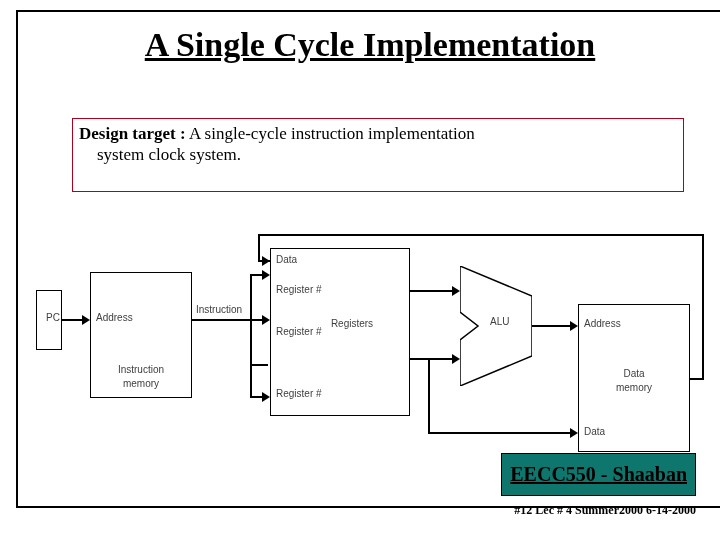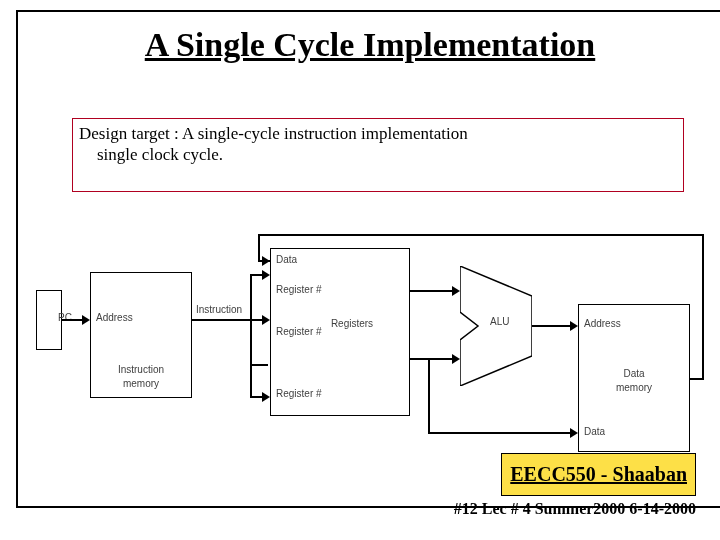--- a/index.html
+++ b/index.html
@@ -1,55 +1,55 @@
 <!DOCTYPE html>
 <html><head>
 <meta charset="utf-8">
 <style>
   * { margin: 0; padding: 0; box-sizing: border-box; }
   body { width: 720px; height: 540px; background: #fff; font-family: "Times New Roman", serif; position: relative; }
   .outer-frame { position: absolute; left: 16px; top: 10px; width: 708px; height: 498px; border: 2px solid #000; }
   .title { position: absolute; left: 0; top: 14px; width: 100%; text-align: center; font-size: 34px; font-weight: bold; text-decoration: underline; }
   .design-box { position: absolute; left: 54px; top: 106px; width: 612px; height: 74px; border: 1.5px solid #b00020; padding: 4px 6px; font-size: 17px; line-height: 1.25; }
-  .design-box .lead { font-weight: normal; }
+  .design-box .lead { font-weight: bold; }
   .design-box .indent { margin-left: 18px; }
 
   .diagram { position: absolute; left: 18px; top: 218px; width: 674px; height: 250px; }
   .box { position: absolute; border: 1.5px solid #000; background: #fff; }
   .lbl { position: absolute; font-family: Arial, Helvetica, sans-serif; font-size: 10px; color: #404040; }
   .lbl.center { text-align: center; }
 
   
   .hwire { position: absolute; height: 2px; background: #000; }
   .vwire { position: absolute; width: 2px; background: #000; }
   .arrow-r { position: absolute; width: 0; height: 0; border-top: 5px solid transparent; border-bottom: 5px solid transparent; border-left: 8px solid #000; }
 
   .alu { position: absolute; }
   .alu svg { display: block; }
 
-  .footer-box { position: absolute; right: 24px; bottom: 44px; border: 1.5px solid #000; background: #fde047; padding: 9px 8px; font-size: 20px; font-weight: bold; text-decoration: underline; }
-  .footer-line { position: absolute; right: 24px; bottom: 22px; font-size: 16px; font-weight: bold; }
+  .footer-box { position: absolute; right: 24px; bottom: 44px; border: 1.5px solid #000; background: #0f766e; padding: 9px 8px; font-size: 20px; font-weight: bold; text-decoration: underline; }
+  .footer-line { position: absolute; right: 24px; bottom: 22px; font-size: 12px; font-weight: bold; }
 </style>
 </head>
 <body>
 
 <div class="outer-frame">
   <div class="title">A Single Cycle Implementation</div>
 
   <div class="design-box">
     <div>
       <span class="lead">Design target :</span><span> A single-cycle instruction implementation</span>
     </div>
-    <div class="indent">single clock cycle.</div>
+    <div class="indent">system clock system.</div>
   </div>
 
   <div class="diagram">
 
     <div class="box" style="left:0; top:60px; width:26px; height:60px;"></div>
-    <div class="lbl center" style="left:16px; top:82px; width:26px;">PC</div>
+    <div class="lbl center" style="left:4px; top:82px; width:26px;">PC</div>
 
     <div class="hwire" style="left:26px; top:89px; width:22px;"></div>
     <div class="arrow-r" style="left:46px; top:85px;"></div>
 
     <div class="box" style="left:54px; top:42px; width:102px; height:126px;"></div>
     <div class="lbl" style="left:60px; top:82px;">Address</div>
     <div class="lbl center" style="left:54px; top:134px; width:102px;">Instruction</div>
     <div class="lbl center" style="left:54px; top:148px; width:102px;">memory</div>
 
     <div class="hwire" style="left:156px; top:89px; width:76px;"></div>

